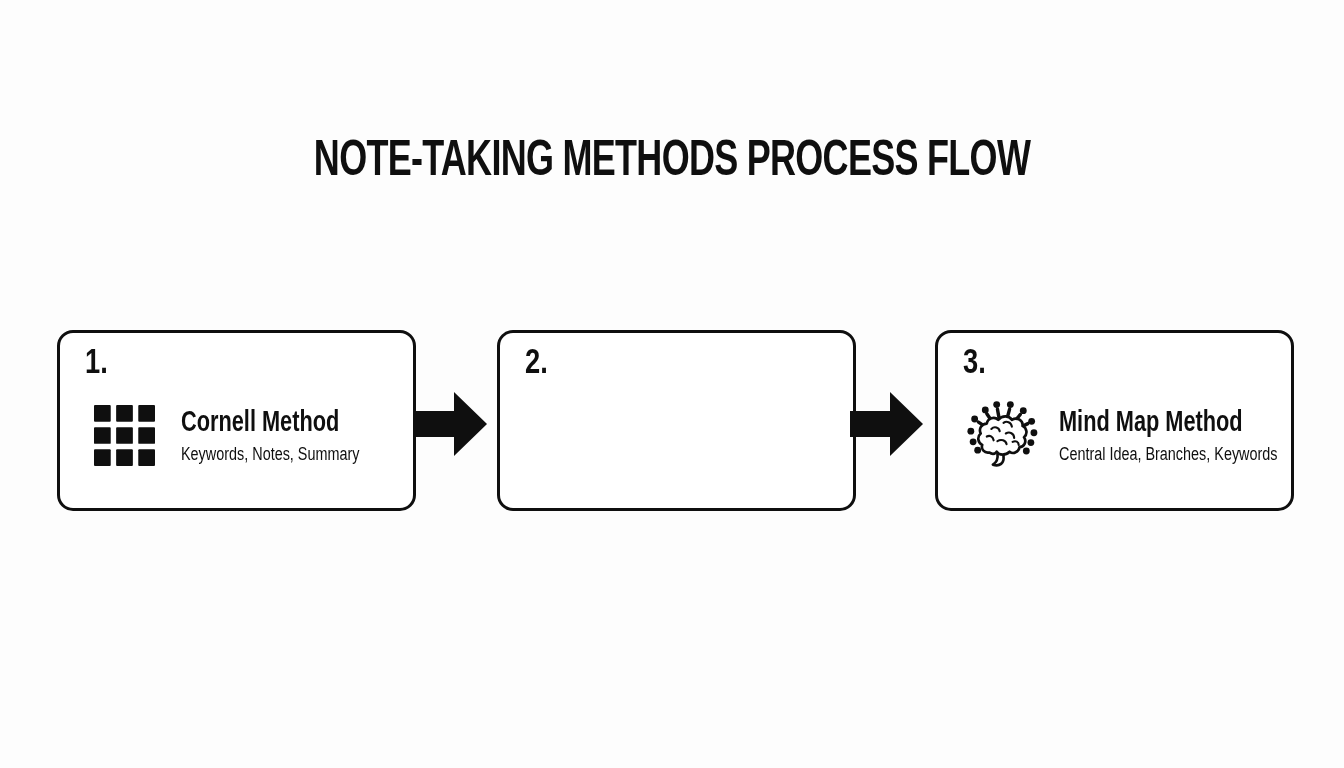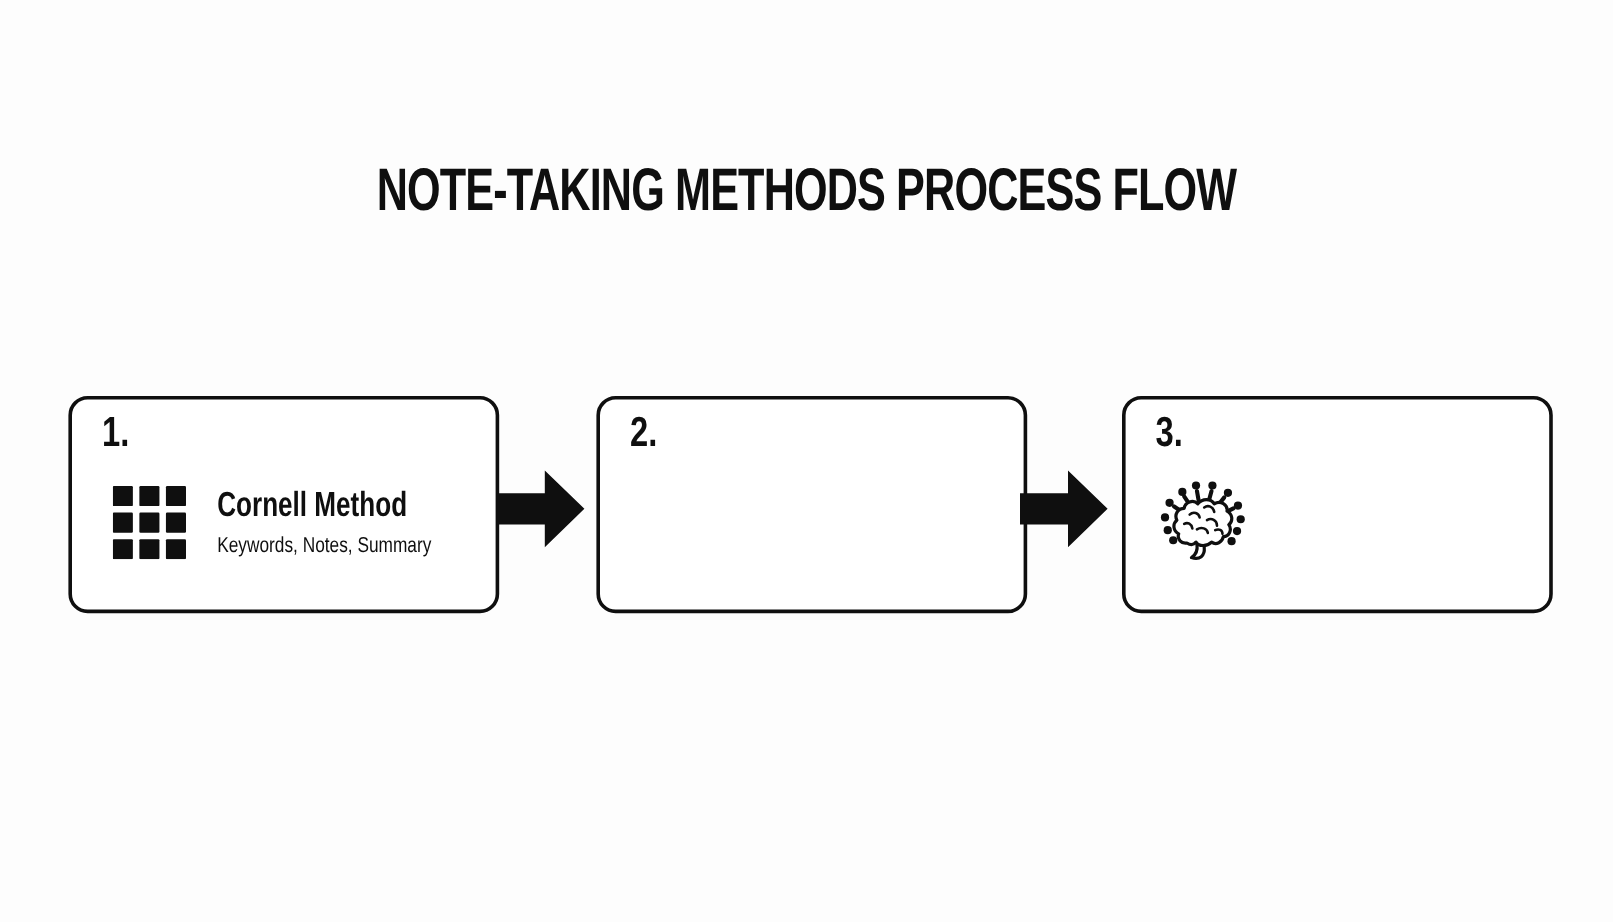--- a/index.html
+++ b/index.html
@@ -182,16 +182,20 @@
           <g fill="none" stroke="#0f0f0f" stroke-width="2.8" stroke-linecap="round">
             <path d="M 36,42 C 40,38 46,40 47,45"></path>
             <path d="M 52,34 C 56,31 62,33 63,39"></path>
             <path d="M 30,52 C 34,50 38,52 39,57"></path>
             <path d="M 55,48 C 60,45 66,48 66,54"></path>
             <path d="M 44,58 C 49,55 55,57 56,62"></path>
             <path d="M 64,59 C 68,57 72,59 72,63"></path>
           </g>
         </svg>
       </span>
+      <div class="txt-col">
+        <div class="card-title">Mind Map Method</div>
+        <div class="card-sub">Central Idea, Branches, Keywords</div>
+      </div>
     </div>
   </section>
 
 </div>
 
 </body></html>

